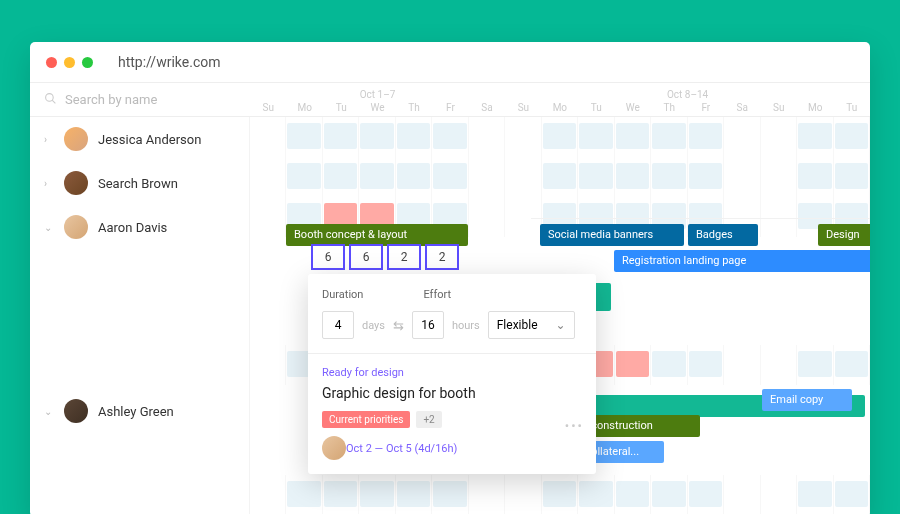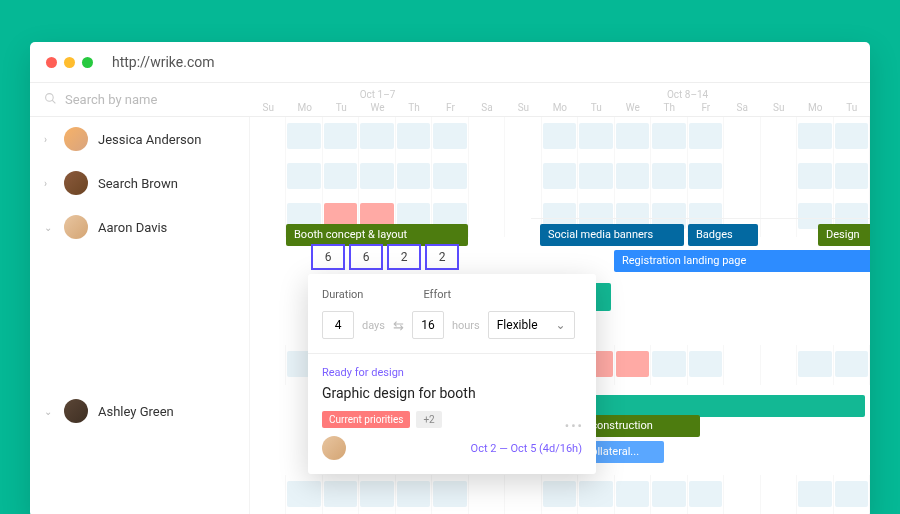--- a/index.html
+++ b/index.html
@@ -1,21 +1,21 @@
 <!DOCTYPE html>
 <html><head>
 <meta charset="utf-8">
 <style>
 *{margin:0;padding:0;box-sizing:border-box;font-family:-apple-system,BlinkMacSystemFont,'Segoe UI',Roboto,sans-serif}
 body{background:#05b895;display:flex;align-items:flex-start;justify-content:center;width:900px;height:514px;overflow:hidden}
 .window{background:#fff;border-radius:5px;width:840px;margin-top:42px;box-shadow:0 10px 30px rgba(0,0,0,0.15);overflow:hidden;position:relative}
 .titlebar{display:flex;align-items:center;padding:12px 16px;gap:7px;border-bottom:1px solid #eee}
 .dot{width:11px;height:11px;border-radius:50%}
 .d-red{background:#ff5f56}.d-yel{background:#ffbd2e}.d-grn{background:#27c93f}
-.url{margin-left:12px;color:#555;font-size:14px}
+.url{margin-left:18px;color:#555;font-size:14px}
 .toolbar{display:flex;align-items:center;padding:0;border-bottom:1px solid #eee;height:34px}
 .search{display:flex;align-items:flex-start;gap:8px;padding:0 14px;color:#bbb;font-size:13px;width:220px;flex:0 0 220px}
 .week-headers{flex:1;display:flex;position:relative}
 .week{flex:1;text-align:center;font-size:10px;color:#ccc}
 .week-label{display:block;padding:2px 0}
 .days{display:flex}
 .days span{flex:1;font-size:10px;color:#ccc}
 .body{display:flex;position:relative;height:400px}
 .sidebar{width:220px;flex:0 0 220px;border-right:1px solid #f3f3f3}
 .person{display:flex;align-items:center;gap:10px;padding:10px 14px;font-size:13px;color:#333}
@@ -46,21 +46,21 @@
 .unit{color:#bbb;font-size:11px}
 .glyph{color:#bbb;font-size:13px}
 .select{border:1px solid #ddd;height:28px;padding:0 8px;font-size:12px;display:flex;align-items:center;gap:18px;border-radius:2px;cursor:pointer}
 .popup hr{border:none;border-top:1px solid #eee;margin:0 -14px 12px}
 .status{color:#7b5fff;font-size:11px;margin-bottom:6px}
 .task-title{font-size:14px;color:#222;margin-bottom:10px}
 .tags{display:flex;gap:6px;margin-bottom:8px}
 .tag{font-size:10px;padding:3px 7px;border-radius:2px}
 .tag-red{background:#ff7a7a;color:#fff}
 .tag-grey{background:#eee;color:#888}
-.popup-footer{display:flex;align-items:center;justify-content:space-between}
+.popup-footer{display:flex;align-items:center;}
 .popup-footer .avatar{width:24px;height:24px}
 .date-text{color:#7b5fff;font-size:11px}
 .dots{position:absolute;top:144px;right:12px;color:#ccc;letter-spacing:2px;font-size:13px;cursor:pointer}
 .spacer{height:140px}
 .spacer2{height:106px}
 .booth-sep{position:absolute;left:281px;top:101px;right:0;height:1px;background:#f1f1f1}
 </style>
 </head>
 <body>
 
@@ -326,20 +326,21 @@
             <div class="block"></div>
           </div>
           <div class="cell">
             <div class="block"></div>
           </div>
       </div>
 
       <div style="position:absolute;left:294px;top:272px">
           <div class="block block-teal" style="width:320px;height:22px"></div>
         </div>
+      <div class="task-bar bar-lightblue" style="left:512px;top:272px;width:90px">Email copy</div>
       <div class="task-bar bar-orange" style="left:290px;top:298px;width:160px">Booth in construction</div>
       <div class="task-bar bar-lightblue" style="left:326px;top:324px;width:88px">Collateral...</div>
 
       <div class="grid-row" style="position:absolute;top:358px;width:100%">
         <div class="cell"></div>
           <div class="cell">
             <div class="block"></div>
           </div>
           <div class="cell">
             <div class="block"></div>

